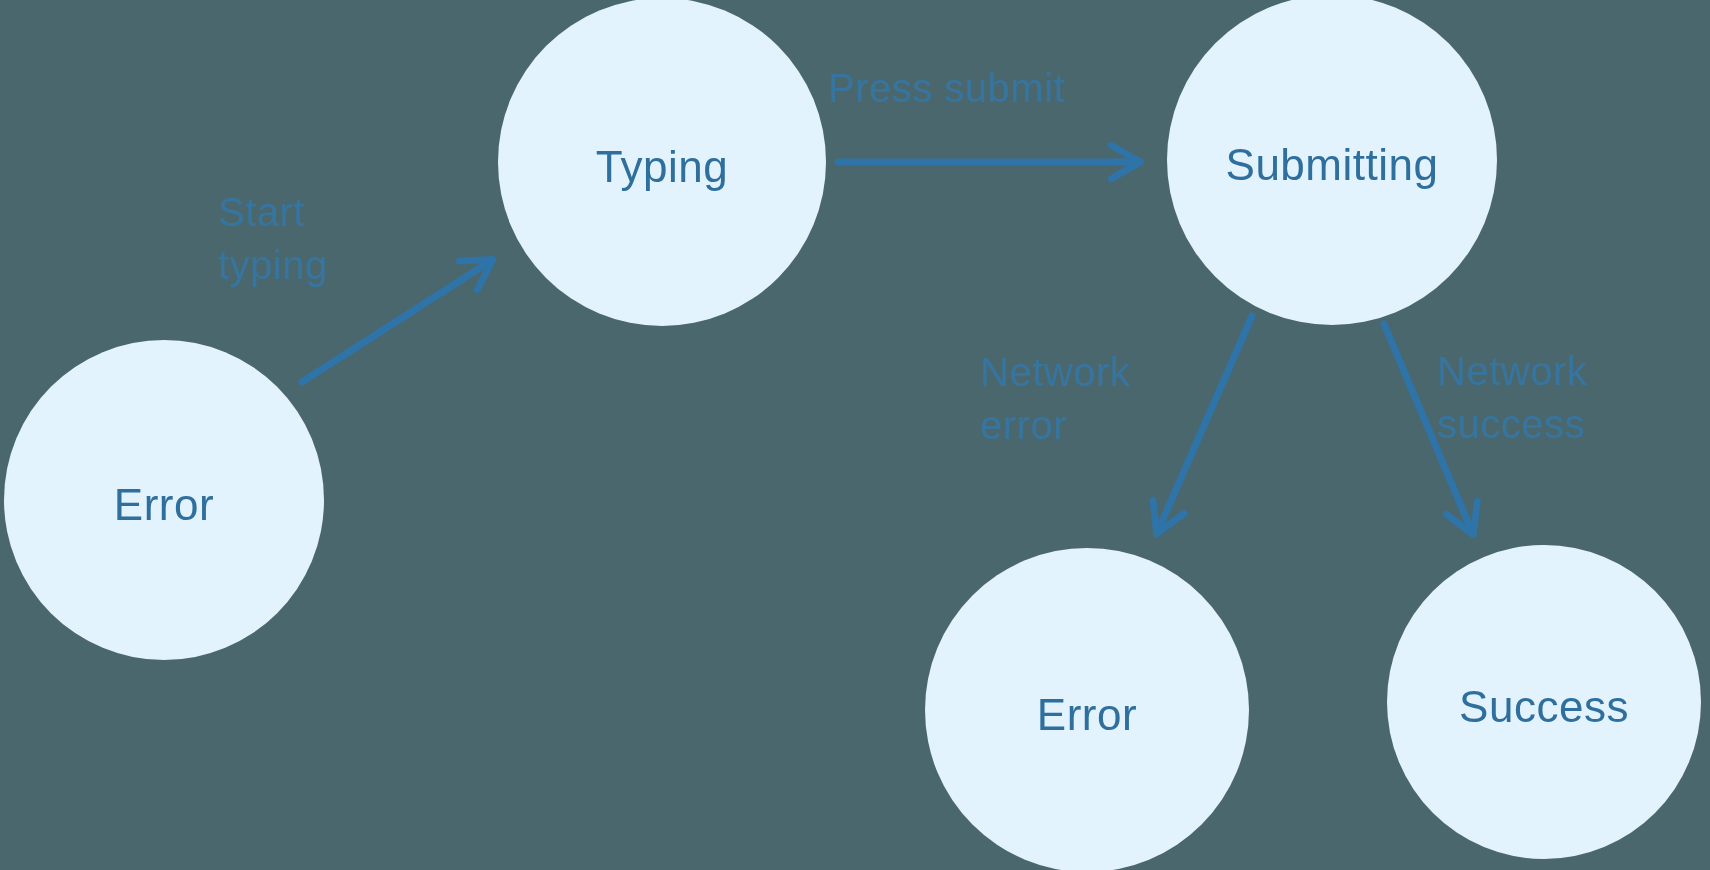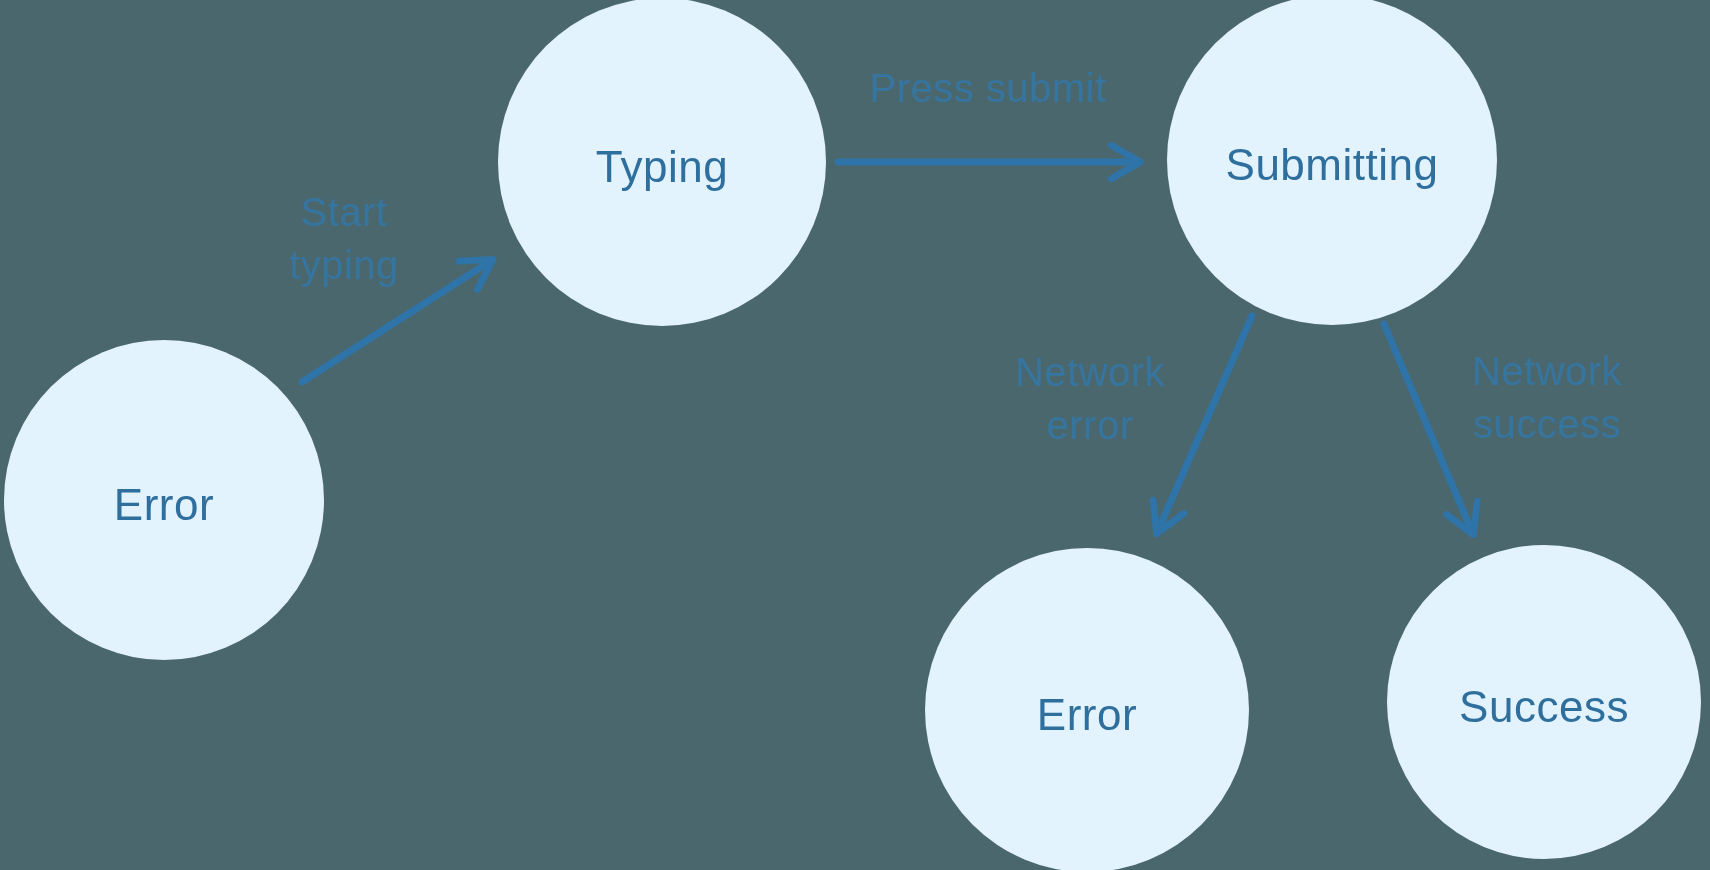--- a/index.html
+++ b/index.html
@@ -35,27 +35,26 @@
     padding-top: 10px;
     box-sizing: border-box;
   }
   .node-empty      { left: 4px;    top: 340px;  width: 320px; height: 320px; }
   .node-typing     { left: 498px;  top: -2px;   width: 328px; height: 328px; }
   .node-submitting { left: 1167px; top: -5px;   width: 330px; height: 330px; }
   .node-error      { left: 925px;  top: 548px;  width: 324px; height: 324px; }
   .node-success    { left: 1387px; top: 545px;  width: 314px; height: 314px; }
   .edge-label {
     position: absolute;
-    text-align: center;
     color: #36759f;
     font-size: 40px;
     line-height: 53px;
     letter-spacing: 0.5px;
   }
-  .label-start-typing    { left: 234px;  top: 186px; width: 220px; }
+  .label-start-typing    { left: 218px;  top: 186px; width: 220px; }
   .label-press-submit    { left: 828px;  top: 64px;  width: 320px; line-height: 48px; }
   .label-network-error   { left: 980px;  top: 346px; width: 220px; }
   .label-network-success { left: 1437px; top: 345px; width: 220px; }
   .edge-label span { display: block; }
 </style>
 </head>
 <body>
 
 <div id="stage">
 

